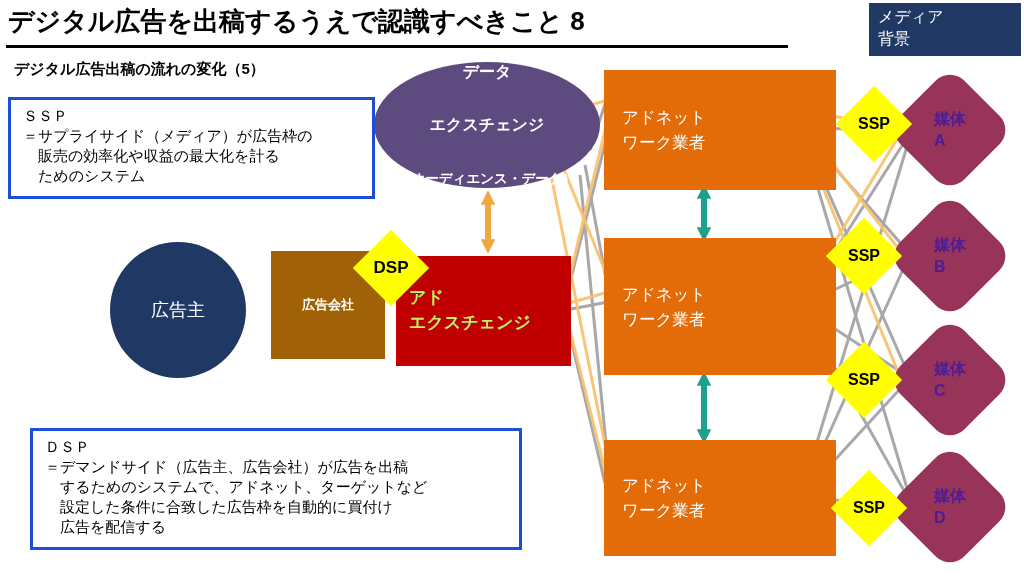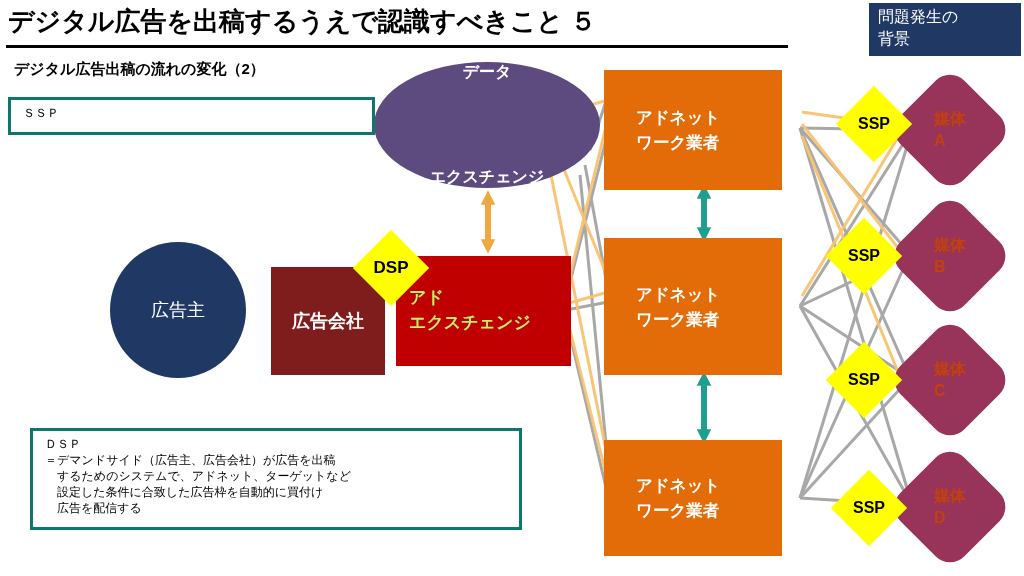--- a/index.html
+++ b/index.html
@@ -10,62 +10,62 @@
   .pre{white-space:pre-line}
 
   .connectors{position:absolute;left:0;top:0;z-index:1}
 
   .title{left:6px;top:2px;width:782px;font-size:26px;font-weight:bold;color:#000;
          border-bottom:3px solid #000;padding:2px 8px 6px 2px;z-index:2}
   .corner{left:869px;top:3px;width:152px;background:#203864;color:#fff;font-size:16px;
           line-height:1.35;padding:3px 9px 7px;z-index:2}
   .subtitle{left:14px;top:60px;font-size:15px;font-weight:bold;color:#000;z-index:2}
 
-  .infobox{background:#fff;border:3px solid #0f766e;color:#000;padding:6px 12px 10px;
-           font-size:12px;line-height:1.33;z-index:3}
+  .infobox{background:#fff;border:3px solid #1d4ed8;color:#000;padding:6px 12px 10px;
+           font-size:15px;line-height:1.33;z-index:3}
   .ssp-info{left:8px;top:97px;width:367px}
   .dsp-info{left:30px;top:428px;width:492px}
 
   .ellipse{left:374px;top:62px;width:226px;height:126px;background:#5D4A7E;border-radius:50%;
            color:#fff;font-weight:bold;display:flex;flex-direction:column;align-items:center;
            justify-content:space-between;text-align:center;z-index:2}
   .ellipse .l12{font-size:16px;line-height:1.3}
   .ellipse .l3{font-size:13.5px;margin-top:2px}
 
-  .adnet{width:178px;background:#E36C09;color:#fff;font-weight:bold;font-size:16.5px;
-         line-height:1.5;display:flex;align-items:center;padding-left:32px;z-index:2}
+  .adnet{width:232px;background:#E36C09;color:#fff;font-weight:normal;font-size:16.5px;
+         line-height:1.5;display:flex;align-items:center;padding-left:18px;z-index:2}
   .adnet1{left:604px;top:70px;height:120px}
   .adnet2{left:604px;top:238px;height:137px}
   .adnet3{left:604px;top:440px;height:116px}
 
   .circle{left:110px;top:242px;width:136px;height:136px;border-radius:50%;background:#1F3864;
           color:#fff;font-weight:normal;font-size:18px;display:flex;align-items:center;
           justify-content:center;z-index:2}
-  .agency{left:271px;top:267px;width:114px;height:108px;background:#7f1d1d;color:#fff;
-          font-weight:bold;font-size:18px;display:flex;align-items:center;justify-content:center;z-index:2}
+  .agency{left:271px;top:251px;width:114px;height:108px;background:#a16207;color:#fff;
+          font-weight:bold;font-size:13px;display:flex;align-items:center;justify-content:center;z-index:2}
   .adx{left:396px;top:256px;width:175px;height:110px;background:#C00000;color:#bef264;
        font-weight:bold;font-size:17px;line-height:1.45;display:flex;align-items:center;
        padding-left:13px;z-index:2}
 
   .diamond{z-index:4}
   .diamond .rot{position:absolute;inset:0;background:#FFFF00;transform:rotate(45deg)}
   .diamond .lbl{position:absolute;inset:0;display:flex;align-items:center;justify-content:center;
                 font-weight:bold;color:#000;}
   .dsp-d{left:364px;top:241px;width:54px;height:54px;z-index:5}
   .dsp-d .lbl{font-size:17px}
   .sspd{width:54px;height:54px}
   .sspd .lbl{font-size:16px}
   .ssp1{left:847px;top:97px}
   .ssp2{left:837px;top:229px}
   .ssp3{left:837px;top:353px}
   .ssp4{left:842px;top:481px}
 
   .media{width:90px;height:90px;z-index:3}
   .media .rot{background:#98335A;border-radius:20px}
-  .media .lbl{color:#c2410c;font-size:16px;line-height:1.35;font-weight:bold}
+  .media .lbl{color:#4c1d95;font-size:16px;line-height:1.35;font-weight:bold}
   .m1{left:905px;top:85px}
   .m2{left:905px;top:211px}
   .m3{left:905px;top:335px}
   .m4{left:905px;top:462px}
 </style>
 </head>
 <body>
 
 <div class="stage">
 
@@ -111,42 +111,46 @@
       <line x1="802" y1="124" x2="898" y2="248"></line>
       <line x1="802" y1="136" x2="898" y2="372"></line>
       <line x1="802" y1="296" x2="900" y2="134"></line>
     </g>
 
     <line x1="488" y1="196" x2="488" y2="248" stroke="#EFA73F" stroke-width="6" marker-start="url(#aO)" marker-end="url(#aO)"></line>
     <line x1="704" y1="190" x2="704" y2="236" stroke="#1FA08E" stroke-width="6" marker-start="url(#aT)" marker-end="url(#aT)"></line>
     <line x1="704" y1="377" x2="704" y2="438" stroke="#1FA08E" stroke-width="6" marker-start="url(#aT)" marker-end="url(#aT)"></line>
   </svg>
 
-  <div class="abs title">デジタル広告を出稿するうえで認識すべきこと ５</div>
-
-  <div class="abs corner pre">問題発生の
+  <div class="abs title">デジタル広告を出稿するうえで認識すべきこと 8</div>
+
+  <div class="abs corner pre">メディア
 背景</div>
 
-  <div class="abs subtitle">デジタル広告出稿の流れの変化（2）</div>
+  <div class="abs subtitle">デジタル広告出稿の流れの変化（5）</div>
 
   <div class="abs infobox ssp-info">
     <div>ＳＳＰ</div>
+    <div class="pre">＝サプライサイド（メディア）が広告枠の
+　販売の効率化や収益の最大化を計る
+　ためのシステム</div>
   </div>
 
   <div class="abs infobox dsp-info">
     <div>ＤＳＰ</div>
     <div class="pre">＝デマンドサイド（広告主、広告会社）が広告を出稿
 　するためのシステムで、アドネット、ターゲットなど
 　設定した条件に合致した広告枠を自動的に買付け
 　広告を配信する</div>
   </div>
 
   <div class="abs ellipse">
     <span class="l12">データ</span>
     <span class="l12">エクスチェンジ</span>
+    <span class="l3">（オーディエンス・データ）</span>
   </div>
 
   <div class="abs adnet adnet1 pre">アドネット
 ワーク業者</div>
   <div class="abs adnet adnet2 pre">アドネット
 ワーク業者</div>
   <div class="abs adnet adnet3 pre">アドネット
 ワーク業者</div>
 
   <div class="abs circle">広告主</div>

